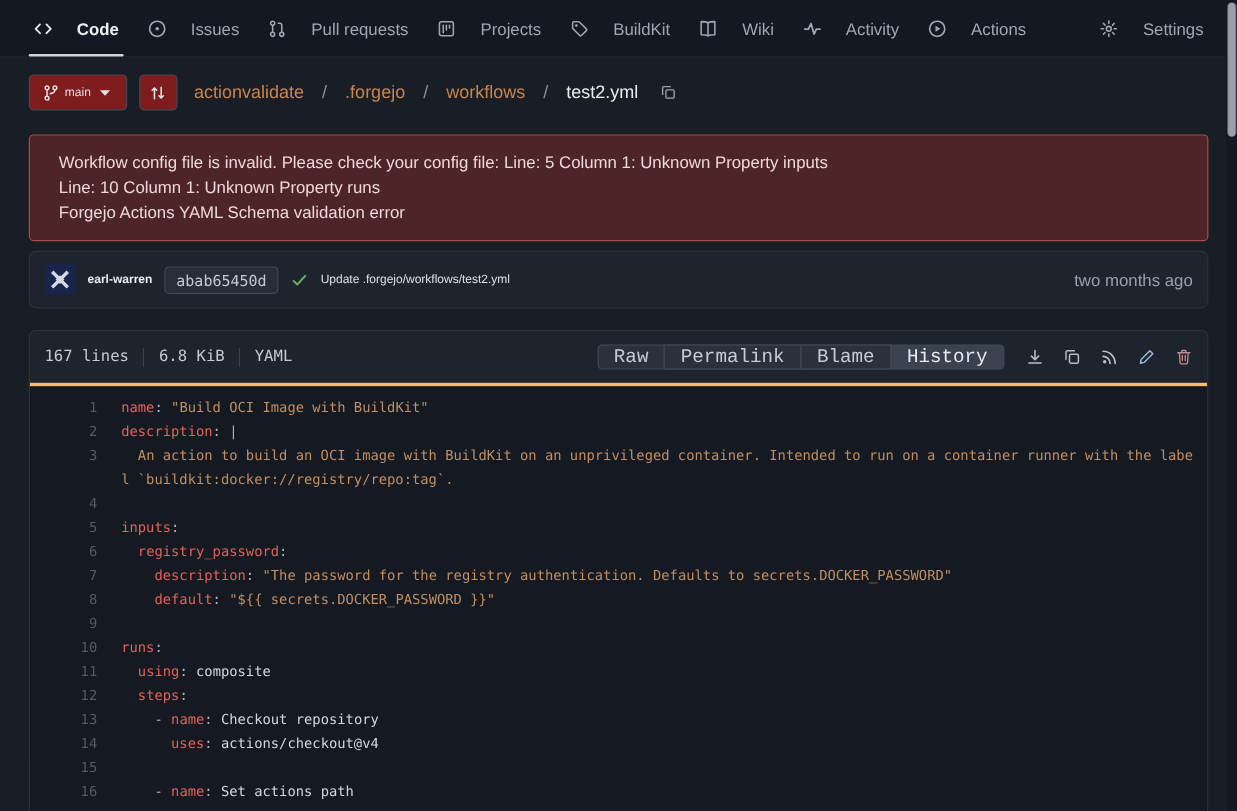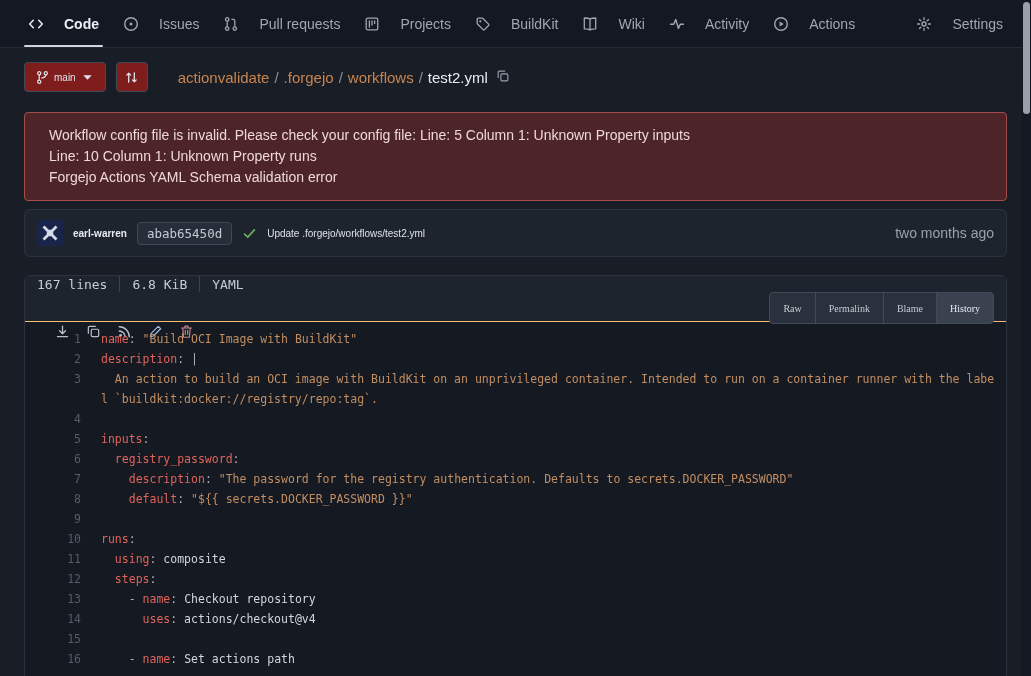--- a/index.html
+++ b/index.html
@@ -34,21 +34,21 @@
   .repo-toolbar { display:flex; align-items:center; padding:14px 24px 12px; gap:10px; }
   .btn {
     display:inline-flex; align-items:center; gap:4px; height:30px;
     background:#7f1d1d; border:1px solid #414a59; border-radius:4px;
     color:#dfe3e9; font-size:10px; padding:0 10px; cursor:pointer;
     font-family:"Liberation Sans", sans-serif;
   }
   .btn .ic svg { width:15px; height:15px; }
   .icon-only { width:32px; justify-content:center; padding:0; }
   .caret svg { width:10px; height:10px; }
-  .breadcrumb { margin-left:20px; font-size:15px; display:flex; gap:5px; color:#8b919c; }
+  .breadcrumb { margin-left:4px; font-size:15px; display:flex; align-items:center; gap:15px; color:#8b919c; }
   .breadcrumb a { color:#c9854f; text-decoration:none; cursor:pointer; }
   .breadcrumb .current { color:#e9ecf1; }
   .breadcrumb .copy-path { color:#9aa1ad; cursor:pointer; margin-left:3px; }
   .breadcrumb .copy-path svg { width:14px; height:14px; }
 
   
   .error-banner {
     margin:8px 24px 8px; background:#4d2427; border:1px solid #a34d4d;
     border-radius:4px; padding:12px 24px; color:#efd9d8;
     font-size:14px; line-height:21px;
@@ -67,33 +67,33 @@
     padding:3px 9px; color:#c2c9d3; cursor:pointer;
   }
   .commit-check { color:#6cae5e; }
   .commit-check svg { width:15px; height:15px; }
   .commit-msg { font-size:10px; color:#dde1e7; }
   .commit-time { margin-left:auto; font-size:14px; color:#9aa1ad; }
 
   
   .file-box { margin:0 24px 24px; border:1px solid #2c333f; border-radius:6px; overflow:hidden; }
   .file-header {
-    height:46px; background:#1e242e; border-bottom:1px solid #fdba74;
-    display:flex; padding:0 12px;flex-direction:column;
+    height:46px; background:#1e242e; border-bottom:3px solid #fdba74;
+    display:flex; align-items:center; padding:0 12px;
   }
   .file-meta {
     display:flex; align-items:center; gap:12px;
     font-family:"DejaVu Sans Mono", monospace; font-size:13px; color:#c6ccd5;
   }
   .meta-div { width:1px; height:16px; background:#3a424e; }
   .btn-group { display:flex; margin-left:auto; }
   .btn-group button {
     background:#2a313d; border:1px solid #414a59; color:#c6ccd5;
-    font-family:Liberation Serif, serif; font-size:10px;
-    height:32px; padding:0 13px; margin-left:-1px; cursor:pointer;
+    font-family:Liberation Mono, monospace; font-size:16px;
+    height:21px; padding:0 13px; margin-left:-1px; cursor:pointer;
   }
   .btn-group button:first-child { border-radius:4px 0 0 4px; margin-left:0; }
   .btn-group button:last-child { border-radius:0 4px 4px 0; }
   .btn-group button.active { background:#3a4250; color:#e6e9ee; }
   .header-icons { display:flex; align-items:center; gap:16px; margin-left:18px; color:#b9bfc9; }
   .header-icons .hicon { cursor:pointer; }
   .header-icons .hicon svg { width:15px; height:15px; }
   .ic-pencil-icon { color:#9fb9d8; }
   .ic-trash-icon { color:#c5888f; }
 

